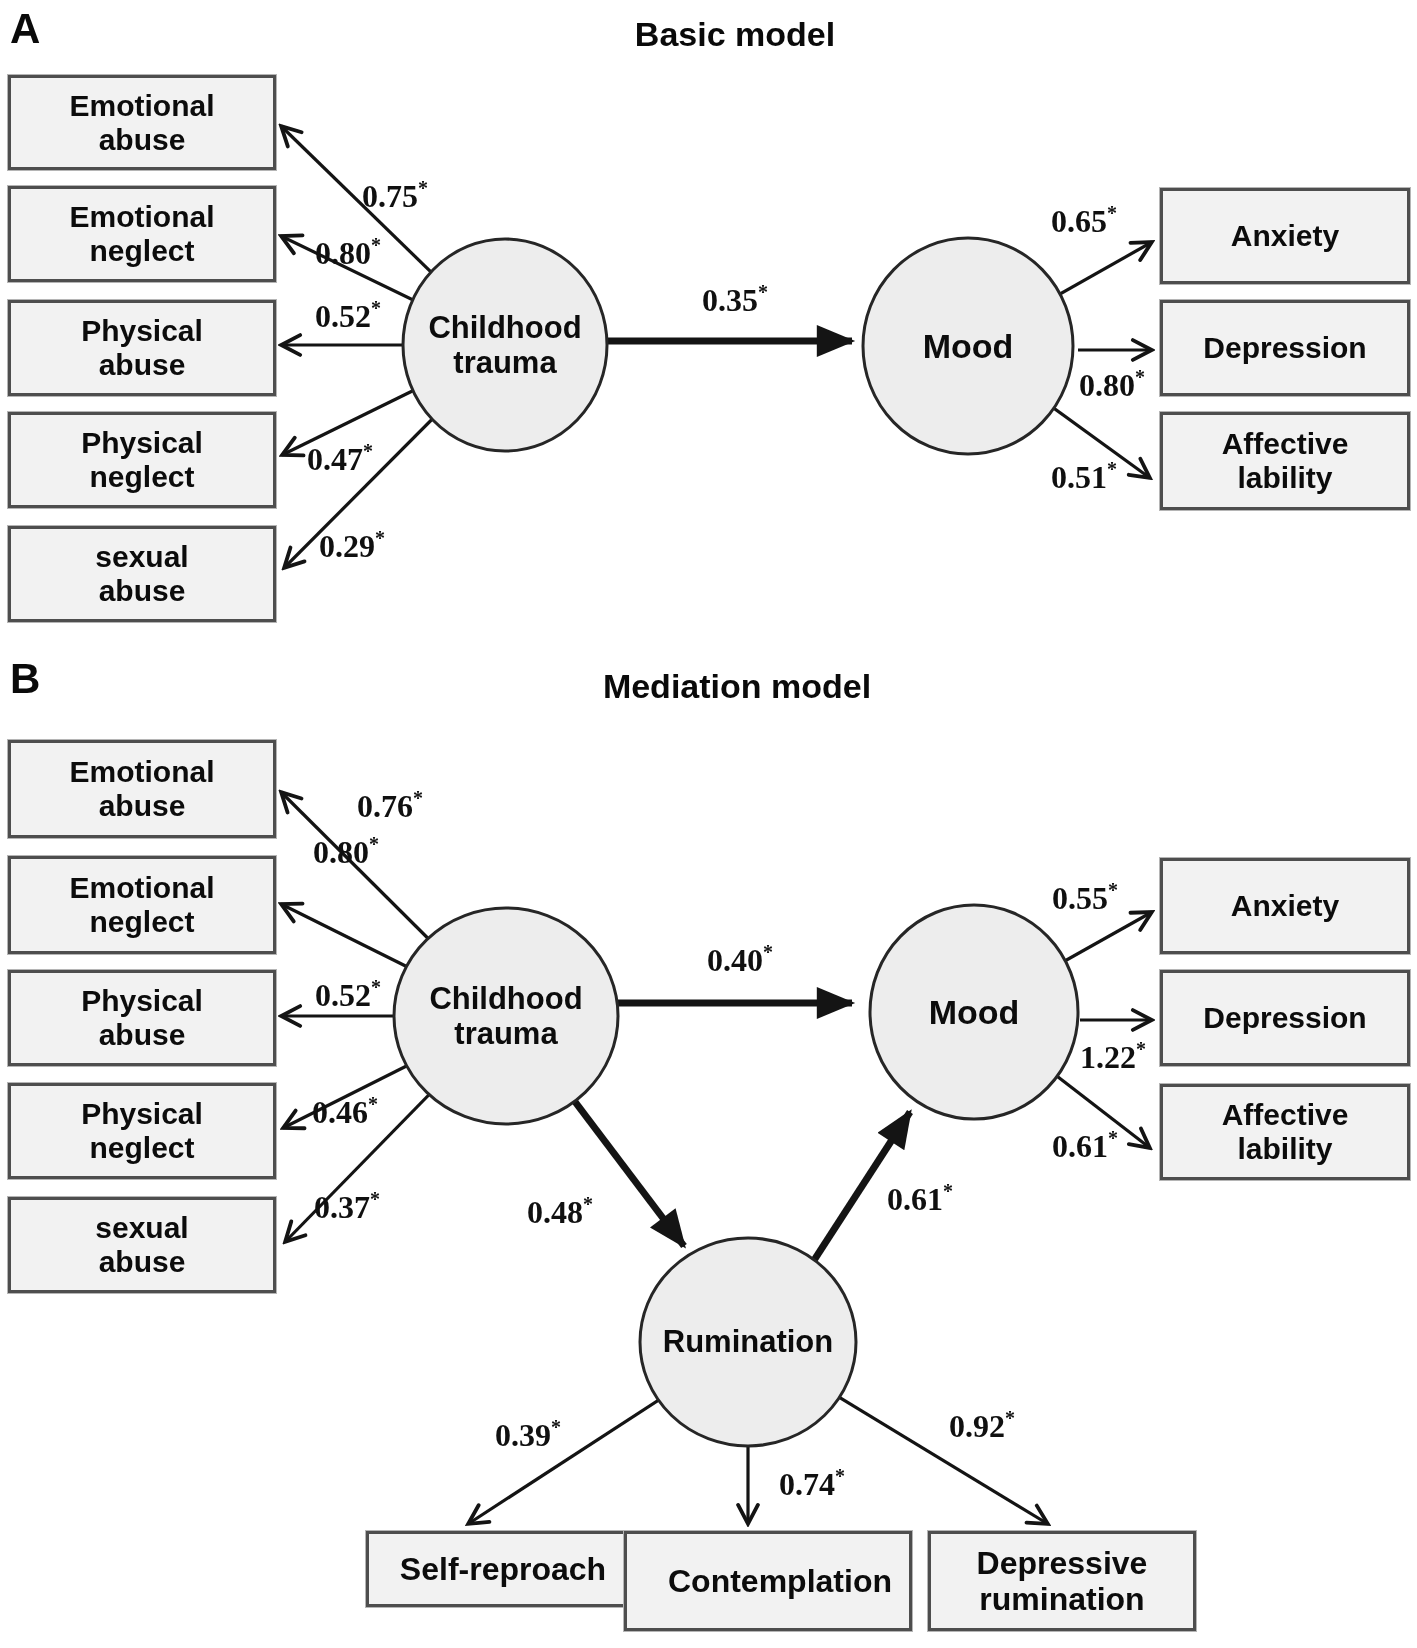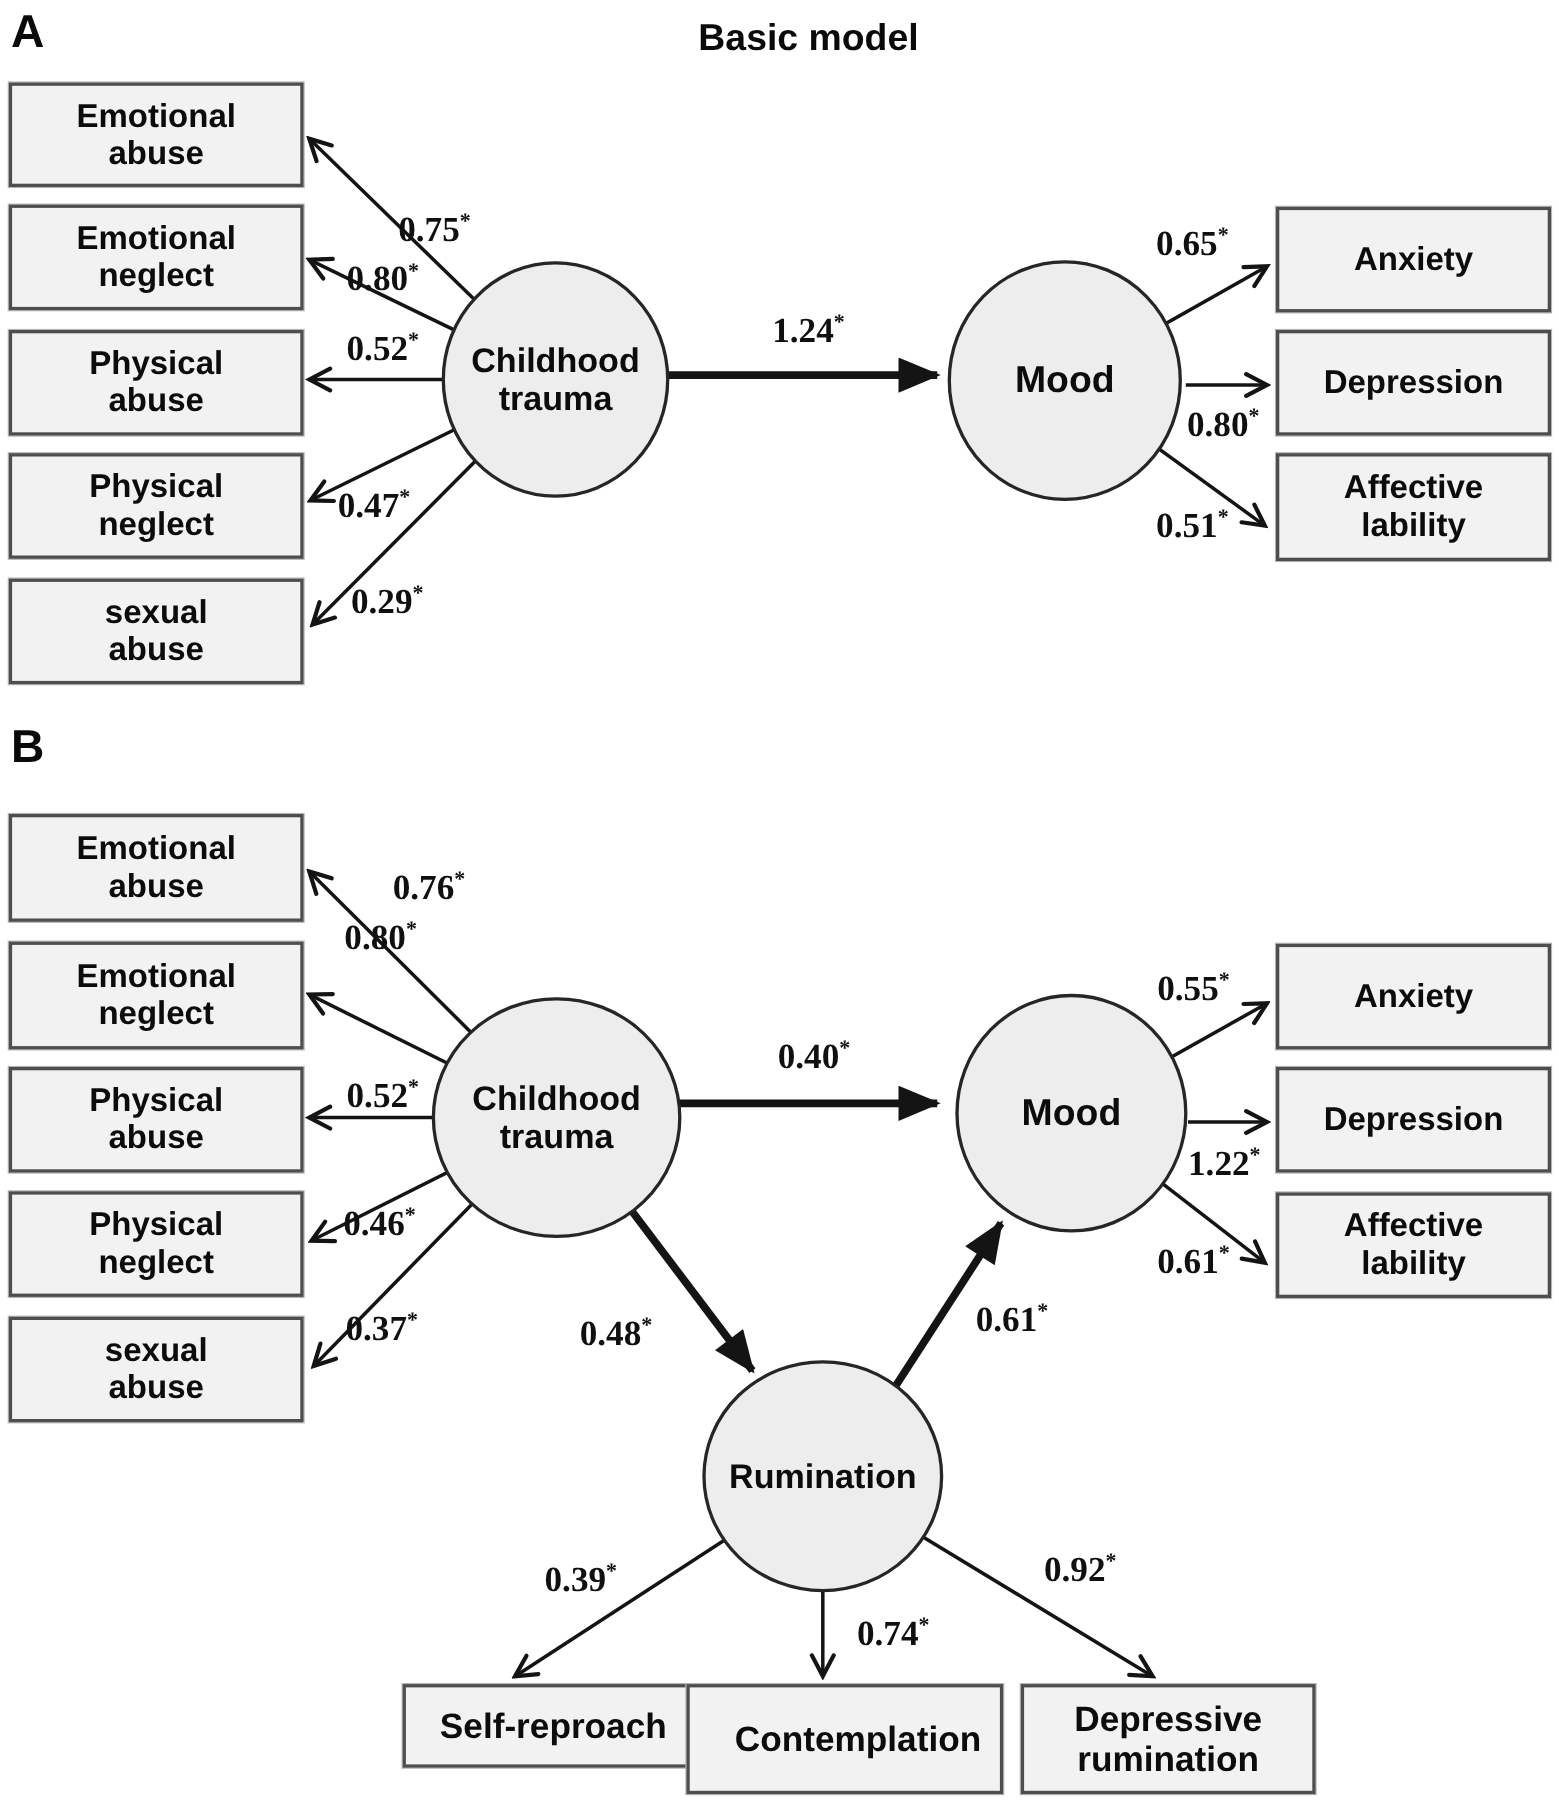--- a/index.html
+++ b/index.html
@@ -125,31 +125,32 @@
   </div>
 
   <div class="latent-label" style="left:505px; top:345px;">
     <span>Childhood</span>
     <span>trauma</span>
   </div>
   <div class="latent-label big" style="left:968px; top:346px;">
     <span>Mood</span>
   </div>
 
-  <div class="coef" style="left:395px; top:208px;"><span>0.75</span><sup>*</sup></div>
+  <div class="coef" style="left:395px; top:196px;"><span>0.75</span><sup>*</sup></div>
   <div class="coef" style="left:348px; top:253px;"><span>0.80</span><sup>*</sup></div>
   <div class="coef" style="left:348px; top:316px;"><span>0.52</span><sup>*</sup></div>
   <div class="coef" style="left:340px; top:459px;"><span>0.47</span><sup>*</sup></div>
   <div class="coef" style="left:352px; top:546px;"><span>0.29</span><sup>*</sup></div>
-  <div class="coef" style="left:735px; top:300px;"><span>1.24</span><sup>*</sup></div>
+  <div class="coef" style="left:735px; top:300px;"><span>0.35</span><sup>*</sup></div>
   <div class="coef" style="left:1084px; top:221px;"><span>0.65</span><sup>*</sup></div>
   <div class="coef" style="left:1112px; top:385px;"><span>0.80</span><sup>*</sup></div>
   <div class="coef" style="left:1084px; top:477px;"><span>0.51</span><sup>*</sup></div>
 
   <div class="panel-label" style="left:10px; top:658px;">B</div>
+  <div class="panel-title" style="left:737px; top:668px;">Mediation model</div>
 
   <div class="box" style="left:8px; top:740px; width:268px; height:98px;">
     <span>Emotional</span>
     <span>abuse</span>
   </div>
   <div class="box" style="left:8px; top:856px; width:268px; height:98px;">
     <span>Emotional</span>
     <span>neglect</span>
   </div>
   <div class="box" style="left:8px; top:970px; width:268px; height:96px;">

